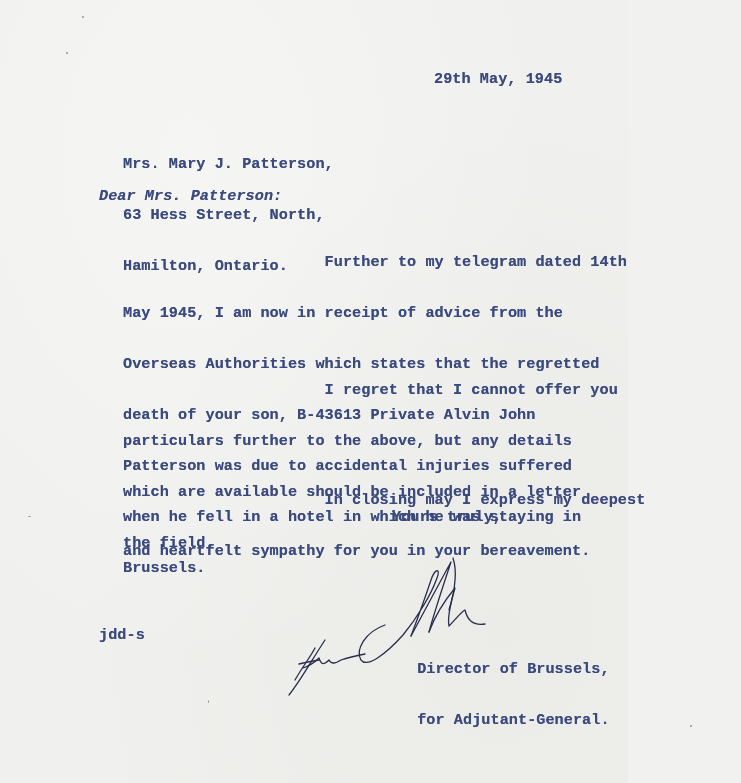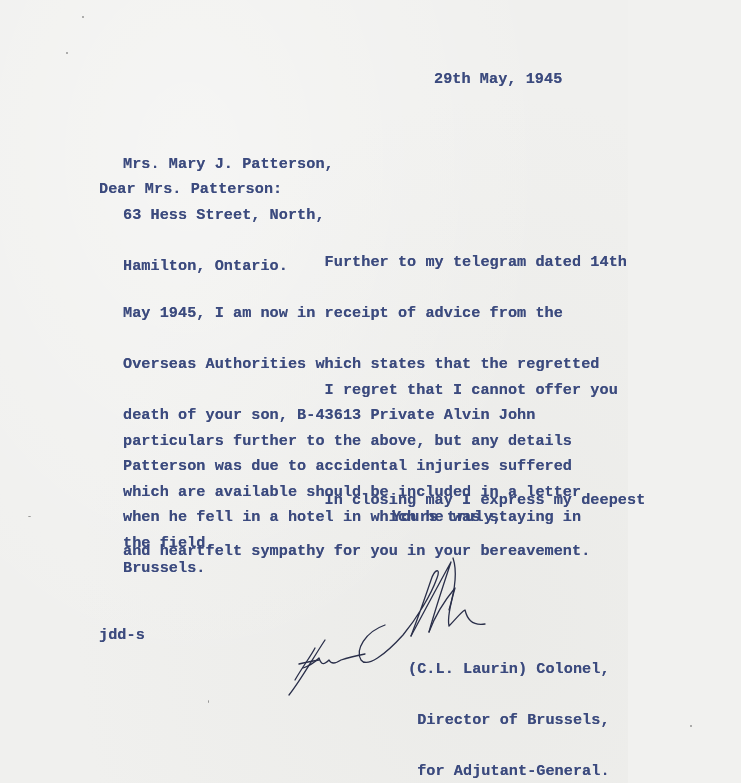--- a/index.html
+++ b/index.html
@@ -29,21 +29,21 @@
       font-size: 15.2px;
       line-height: 17px;
       color: #3b4a7e;
       font-weight: bold;
       white-space: pre;
       letter-spacing: 0.05px;
       text-shadow: 0 0 0.6px rgba(40,55,110,0.6);
     }
     .date { left: 434px; top: 71px; }
     .address { left: 99px; top: 122px; }
-    .salutation { left: 99px; top: 181px; }
+    .salutation { left: 99px; top: 188px; font-style: italic; }
     .para1 { left: 99px; top: 220px; }
     .para2 { left: 99px; top: 348px; }
     .para3 { left: 99px; top: 458px; }
     .closing { left: 392px; top: 509px; }
     .initials { left: 99px; top: 627px; }
     .signature-block { left: 384px; top: 627px; }
     .sig-line { display: block; margin-left: 24px; }
     .signature {
       position: absolute;
       left: 285px;
@@ -109,21 +109,20 @@
       <path d="M4 155 C 16 140, 28 118, 40 100"></path>
       <path d="M10 140 C 18 126, 26 116, 30 108"></path>
       <path d="M18 128 C 24 126, 30 122, 34 118 C 36 124, 38 126, 44 120 C 46 124, 50 124, 56 120 C 62 118, 70 116, 80 114"></path>
       <path d="M14 124 C 22 122, 28 121, 34 120"></path>
     </g>
   </svg>
 
   <div class="tw initials">jdd-s</div>
 
   <div class="tw signature-block">
-    <span class="sig-line">(C.L. Laurin) Colonel,</span>
     <span class="sig-line"> Director of Brussels,</span>
     <span class="sig-line"> for Adjutant-General.</span>
   </div>
 
   <span class="speck" style="left:82px;top:16px;"></span>
   <span class="speck" style="left:66px;top:52px;"></span>
   <span class="speck" style="left:28px;top:516px;width:3px;height:1px;"></span>
   <span class="speck" style="left:690px;top:725px;"></span>
   <span class="speck" style="left:208px;top:700px;width:1px;height:3px;"></span>
 

